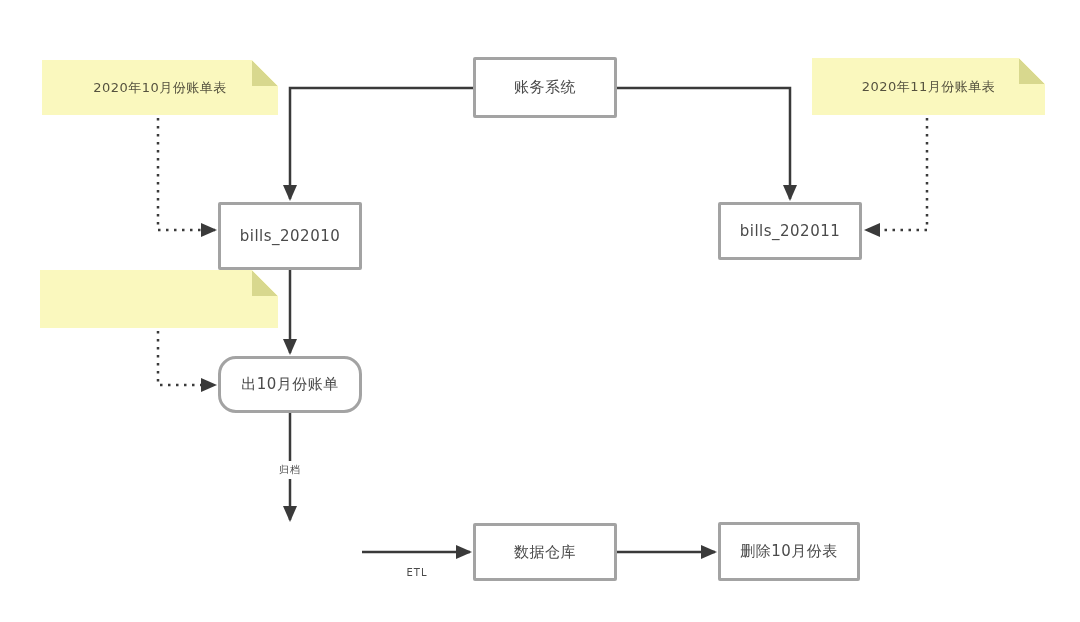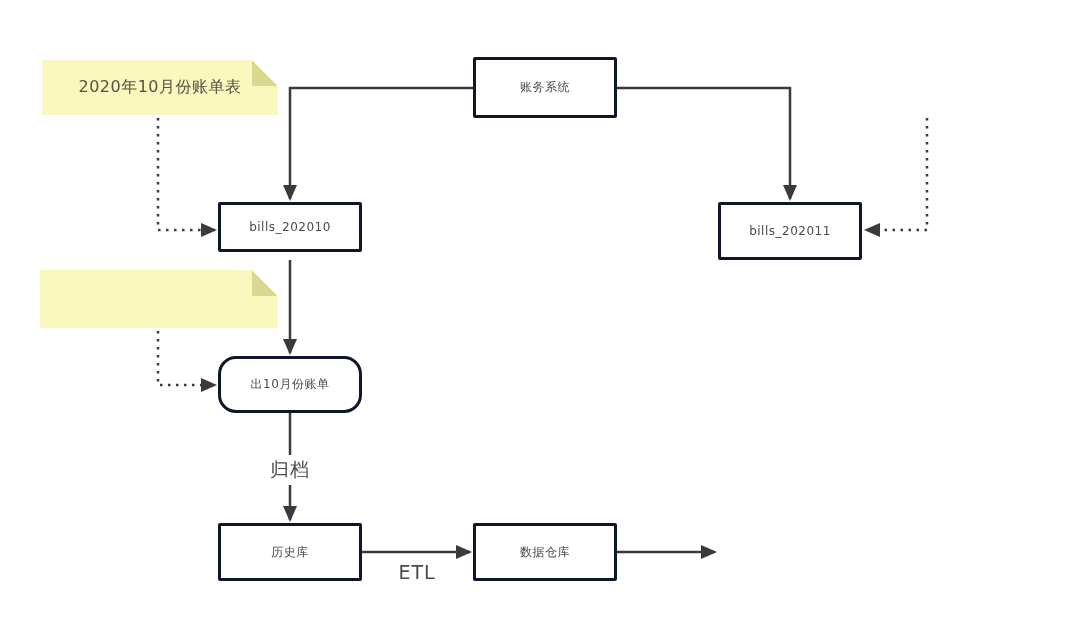--- a/index.html
+++ b/index.html
@@ -10,62 +10,62 @@
     background: #ffffff;
     font-family: "DejaVu Sans", "Liberation Sans", sans-serif;
     overflow: hidden;
   }
   .layer { position: absolute; left: 0; top: 0; width: 1080px; height: 622px; }
 
   .node {
     position: absolute;
     box-sizing: border-box;
     background: #ffffff;
-    border: 3px solid #0f172a;
+    border: 3px solid #a3a3a3;
     border-radius: 2px;
     display: flex;
     align-items: center;
     justify-content: center;
-    font-size: 12px;
+    font-size: 15px;
     color: #4a4a4a;
     letter-spacing: 0.5px;
   }
 
   .note {
     position: absolute;
     box-sizing: border-box;
     background: #faf8be;
     display: flex;
     align-items: center;
     justify-content: center;
-    font-size: 16px;
+    font-size: 13px;
     color: #55523f;
     letter-spacing: 0.5px;
     clip-path: polygon(0 0, calc(100% - 26px) 0, 100% 26px, 100% 100%, 0 100%);
   }
   .note .fold {
     position: absolute;
     top: 0; right: 0;
     width: 26px; height: 26px;
     background: linear-gradient(225deg, rgba(0,0,0,0) 50%, #d8d88e 50%);
   }
 
   .edge-label {
     position: absolute;
     background: #ffffff;
     color: #4a4a4a;
-    font-size: 19px;
+    font-size: 10px;
     padding: 2px 4px;
     transform: translate(-50%, -50%);
     letter-spacing: 1px;
   }
 
   
   #n-billing   { left: 473px; top: 57px;  width: 144px; height: 61px; }
-  #n-b10       { left: 218px; top: 202px; width: 144px; height: 50px; }
+  #n-b10       { left: 218px; top: 202px; width: 144px; height: 68px; }
   #n-b11       { left: 718px; top: 202px; width: 144px; height: 58px; }
   #n-issue     { left: 218px; top: 356px; width: 144px; height: 57px; border-radius: 18px; }
   #n-history   { left: 218px; top: 523px; width: 144px; height: 58px; }
   #n-dw        { left: 473px; top: 523px; width: 144px; height: 58px; }
   #n-del       { left: 718px; top: 522px; width: 142px; height: 59px; }
 
   #note-oct    { left: 42px;  top: 60px;  width: 236px; height: 55px; }
   #note-nov    { left: 812px; top: 58px;  width: 233px; height: 57px; }
   #note-issue  { left: 40px;  top: 270px; width: 238px; height: 58px; }
 
@@ -100,39 +100,43 @@
 
     <path d="M362,552 L470,552" stroke="#3a3a3a" stroke-width="2.5" marker-end="url(#arrow)"></path>
 
     <path d="M617,552 L715,552" stroke="#3a3a3a" stroke-width="2.5" marker-end="url(#arrow)"></path>
   </svg>
 
   <div class="note" id="note-oct">
     <span>2020年10月份账单表</span>
     <span class="fold"></span>
   </div>
+  <div class="note" id="note-nov">
+    <span>2020年11月份账单表</span>
+    <span class="fold"></span>
+  </div>
   <div class="note" id="note-issue">
     <span class="fold"></span>
   </div>
 
   <div class="node" id="n-billing">
     <span>账务系统</span>
   </div>
   <div class="node" id="n-b10">
     <span>bills_202010</span>
   </div>
   <div class="node" id="n-b11">
     <span>bills_202011</span>
   </div>
   <div class="node" id="n-issue">
     <span>出10月份账单</span>
   </div>
-  <div class="node" id="n-history">
-    <span>历史库</span>
-  </div>
   <div class="node" id="n-dw">
     <span>数据仓库</span>
+  </div>
+  <div class="node" id="n-del">
+    <span>删除10月份表</span>
   </div>
 
   <div class="edge-label" id="lbl-archive">归档</div>
   <div class="edge-label" id="lbl-etl">ETL</div>
 
 </div>
 
 </body></html>

